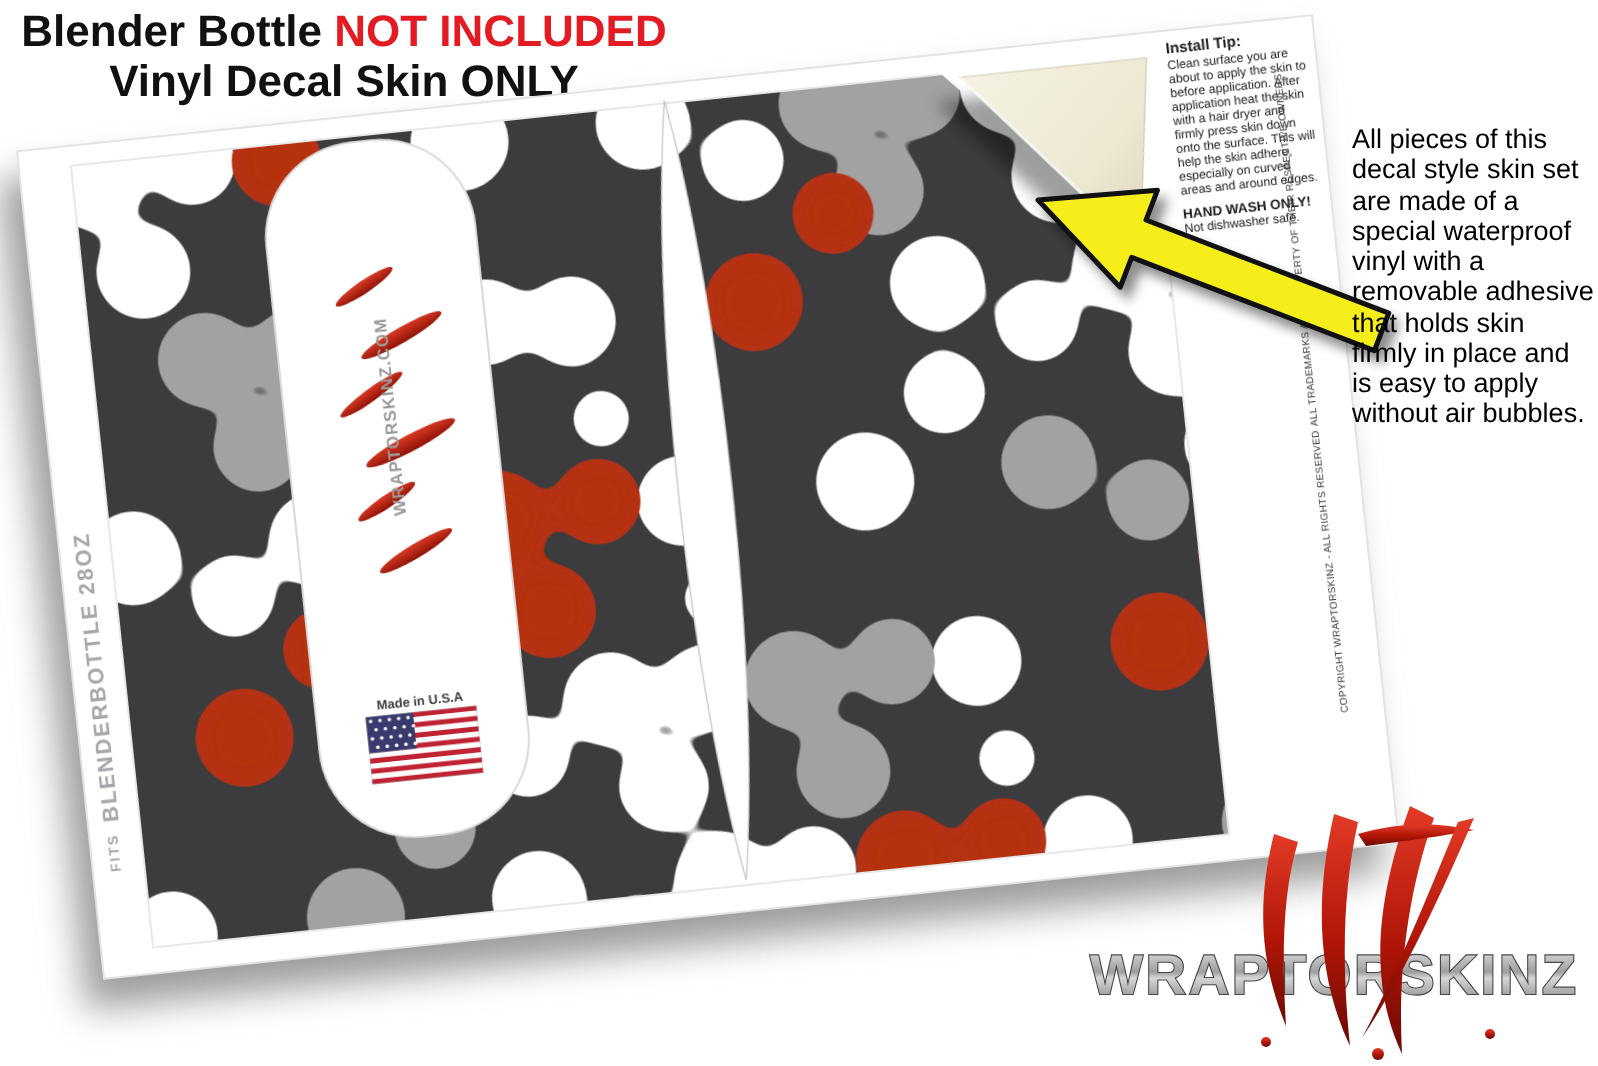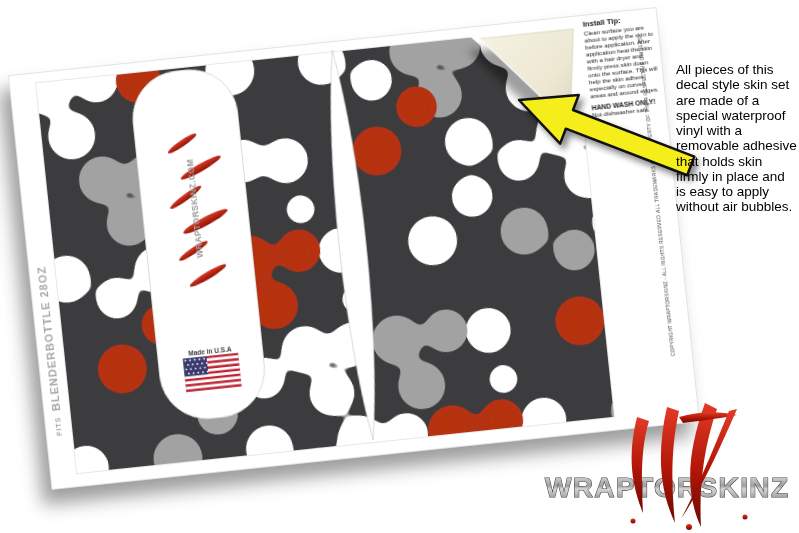--- a/index.html
+++ b/index.html
@@ -38,20 +38,24 @@
   .note{position:absolute;left:676px;top:62px;width:121px;font-size:13.5px;line-height:1.13;color:#000000;}
   .arrow{position:absolute;left:505px;top:68px;width:215px;height:115px;
          filter:drop-shadow(4px 5px 3px rgba(0,0,0,.45));}
   .brand{position:absolute;right:0;bottom:0;width:258px;height:132px;}
 </style>
 </head>
 <body>
 
 <div id="stage">
 
+  <div class="hdr">
+    <div class="l1"><span>Blender Bottle </span><span class="red">NOT INCLUDED</span></div>
+    <div class="l2">Vinyl Decal Skin ONLY</div>
+  </div>
 
   <div class="sheet">
 
     <div class="pattern">
       <svg id="patsvg" width="540" height="392" viewBox="0 0 540 392">
         <defs>
           <filter id="goo" x="-30%" y="-30%" width="160%" height="160%">
             <feGaussianBlur in="SourceGraphic" stdDeviation="7" result="b"></feGaussianBlur>
             <feColorMatrix in="b" mode="matrix" values="1 0 0 0 0  0 1 0 0 0  0 0 1 0 0  0 0 0 22 -10"></feColorMatrix>
           </filter>

